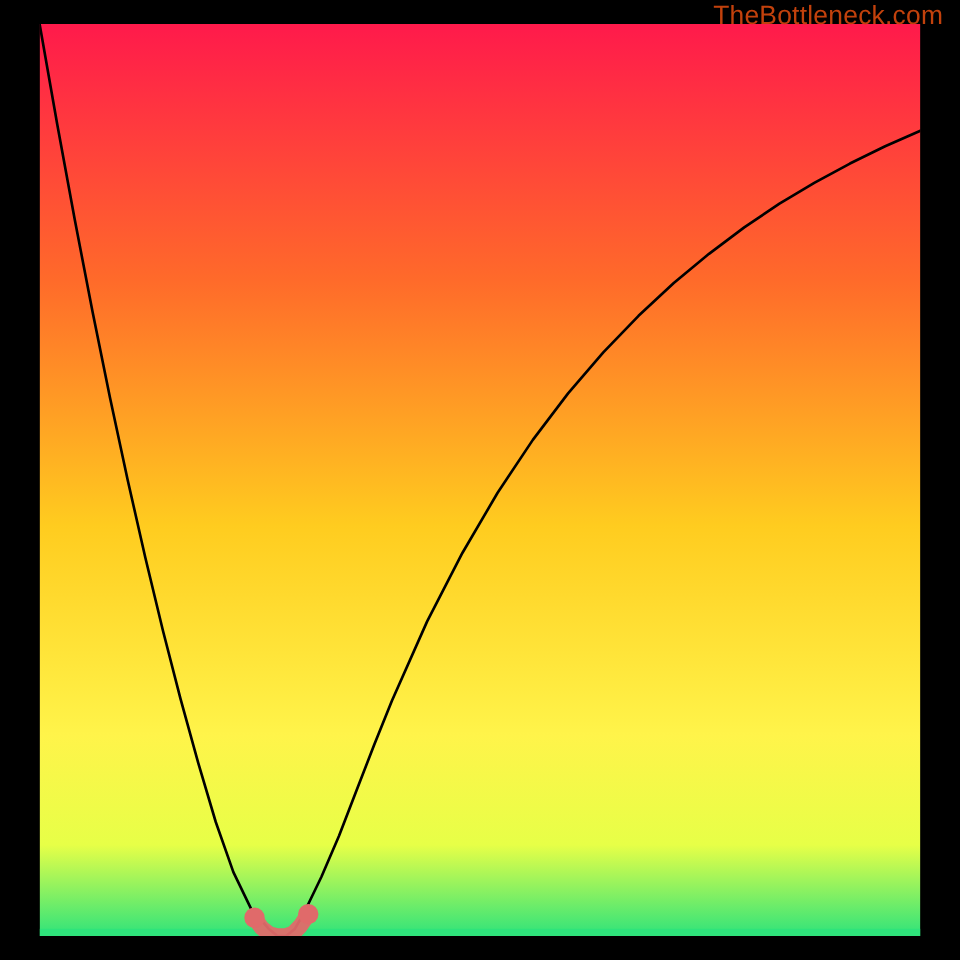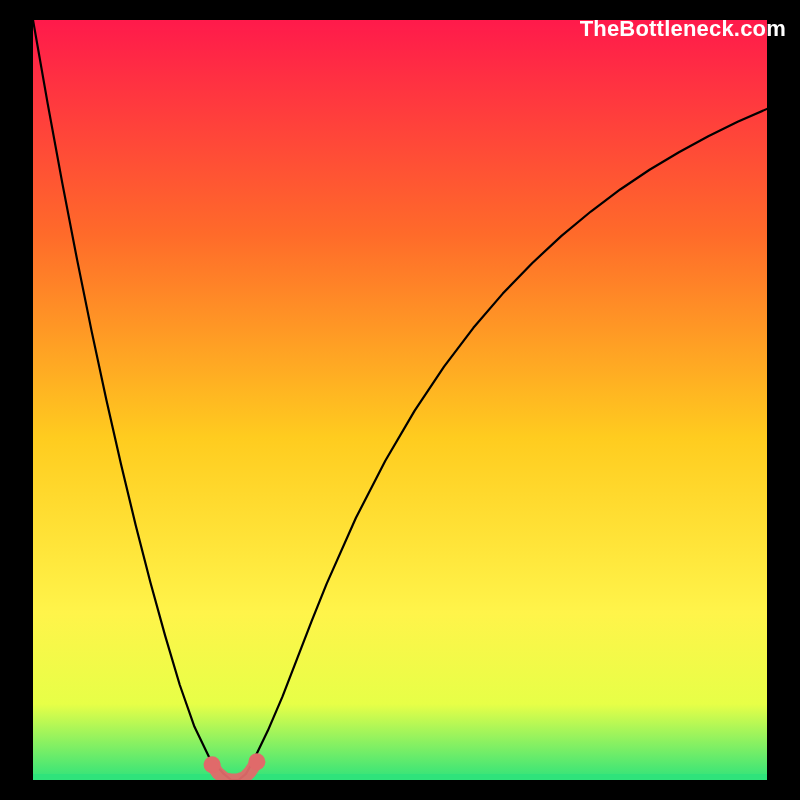--- a/index.html
+++ b/index.html
@@ -19,25 +19,25 @@
   }
   .plot {
     position: absolute;
     left: 33px;
     top: 20px;
     width: 734px;
     height: 760px;
   }
   .watermark {
     position: absolute;
-    top: 16px;
+    top: 0px;
     right: 14px;
-    color: #ffffff;
+    color: #c2410c;
     font-size: 22px;
-    font-weight: 700;
+    font-weight: 400;
     letter-spacing: 0.2px;
     z-index: 10;
   }
   svg { display: block; }
 </style>
 </head>
 <body>
 <div class="outer">
   <div class="watermark">TheBottleneck.com</div>
   <div class="plot">

